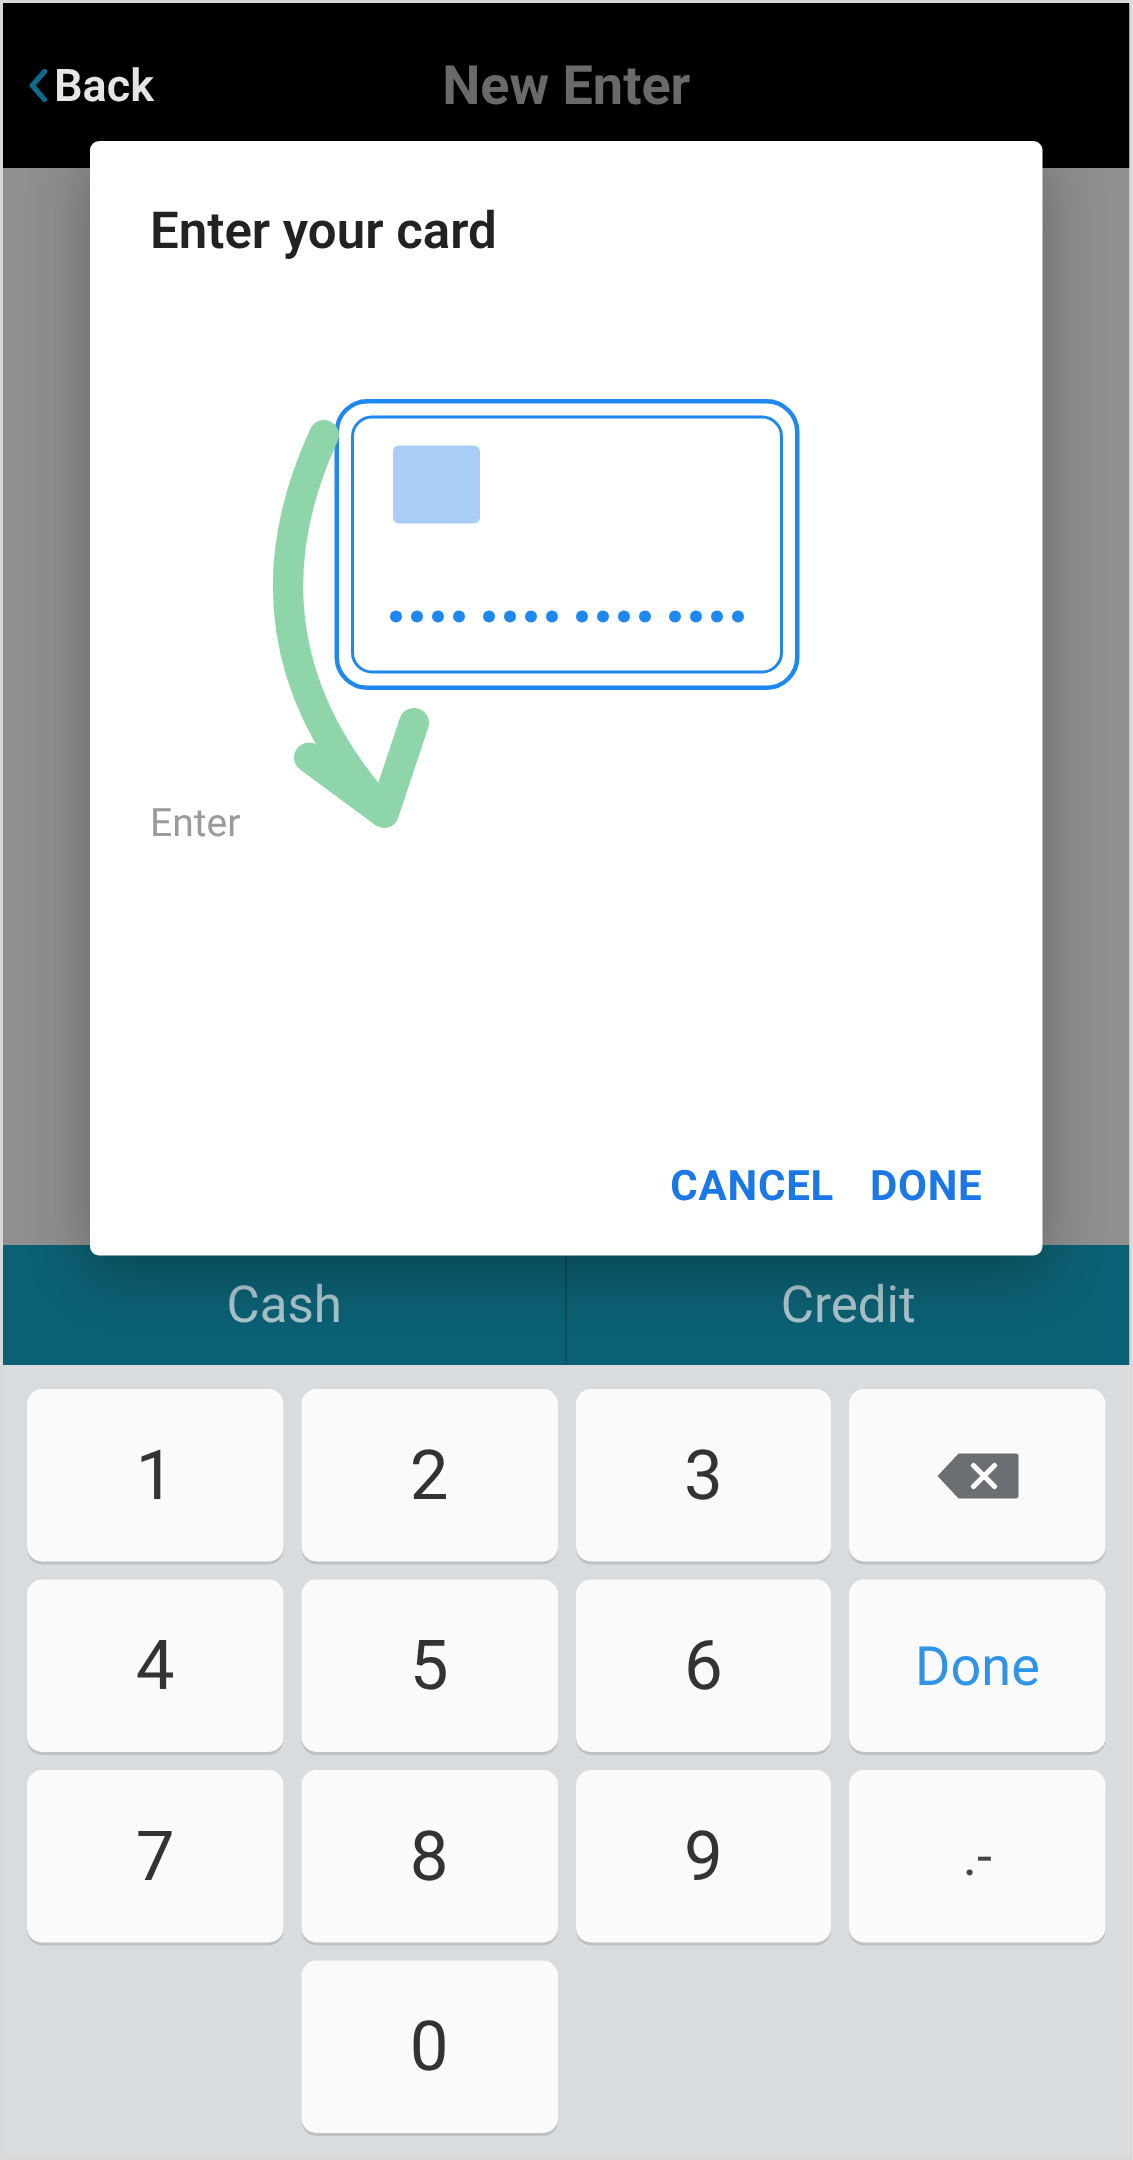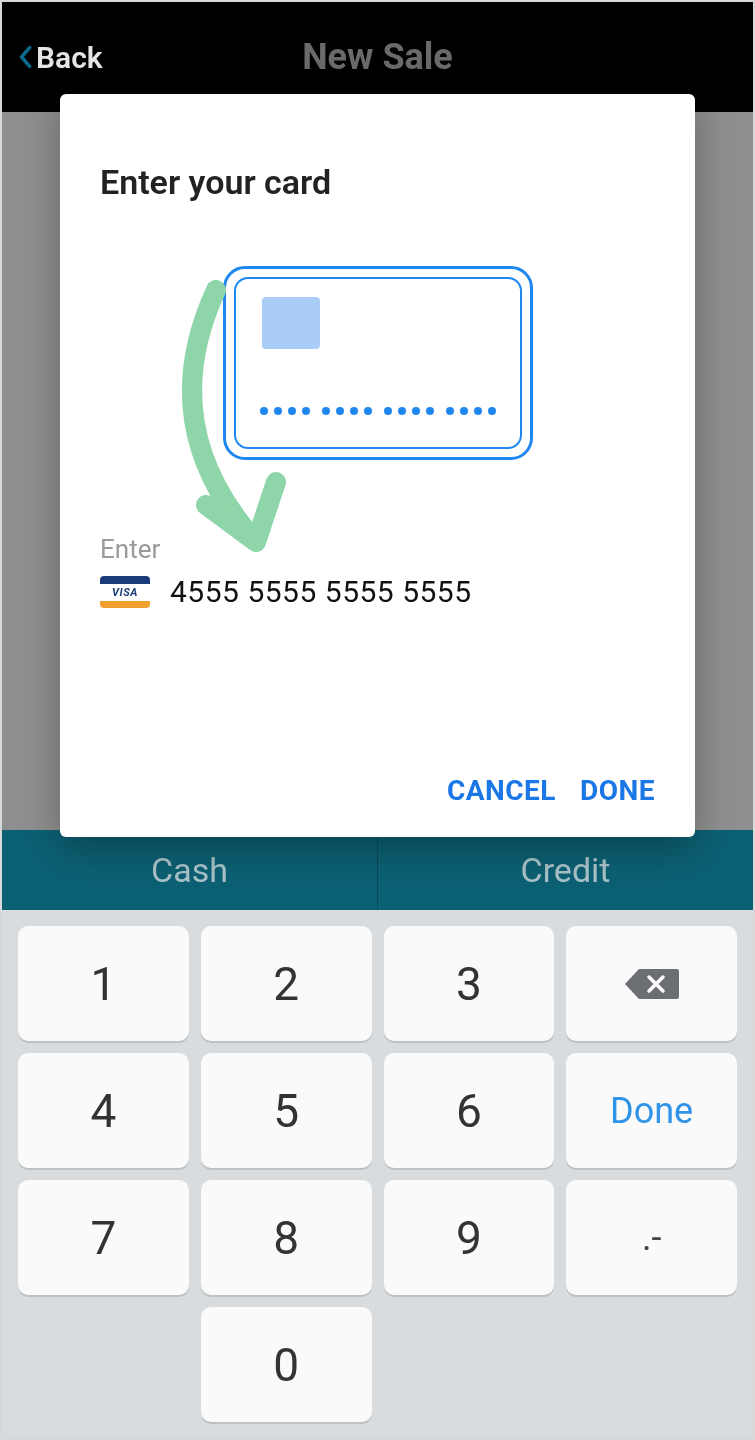--- a/index.html
+++ b/index.html
@@ -73,21 +73,20 @@
     background: #fff;
     border-radius: 6px;
     box-shadow: 0 10px 40px rgba(0,0,0,.3);
     padding: 40px 40px 20px 40px;
   }
   .modal-title {
     font-size: 34px;
     font-weight: 600;
     color: #222;
     margin-bottom: 30px;
-    margin-top: 28px;
   }
   .card-visual {
     position: absolute;
     top: 172px;
     left: 50%;
     transform: translateX(-50%);
     width: 310px;
     height: 194px;
   }
   .card-outer {
@@ -237,21 +236,21 @@
 </head>
 <body>
 
 <div class="header">
   <div class="back-btn">
     <svg class="back-chevron" viewBox="0 0 12 20">
         <path d="M10 2 L3 10 L10 18" stroke="#0c6b8c" stroke-width="3" fill="none" stroke-linecap="round" stroke-linejoin="round"></path>
       </svg>
     <span>Back</span>
   </div>
-  <div class="header-title">New Sale</div>
+  <div class="header-title">New Enter</div>
 </div>
 
 <div class="dim-bg"></div>
 
 <div class="tabs">
   <div class="tab">Cash</div>
   <div class="tab">Credit</div>
 </div>
 
 <div class="modal">
@@ -291,28 +290,20 @@
     </div>
   </div>
 
   <svg class="arrow" viewBox="0 0 160 280">
     <path d="M 70 10 Q 10 140 100 250" stroke="#8ed6a9" stroke-width="20" fill="none" stroke-linecap="round"></path>
     <path d="M 60 225 L 110 262 L 130 202" stroke="#8ed6a9" stroke-width="20" fill="none" stroke-linecap="round" stroke-linejoin="round"></path>
   </svg>
 
   <div class="card-label">Enter</div>
 
-  <div class="card-row">
-    <div class="visa-badge">
-      <div class="visa-top"></div>
-      <div class="visa-mid">VISA</div>
-      <div class="visa-bot"></div>
-    </div>
-    <div class="card-number">4555 5555 5555 5555</div>
-  </div>
 
   <div class="modal-actions">
     <div class="modal-btn">CANCEL</div>
     <div class="modal-btn">DONE</div>
   </div>
 </div>
 
 <div class="keyboard">
   <div class="kbd-row">
     <div class="key">1</div>

